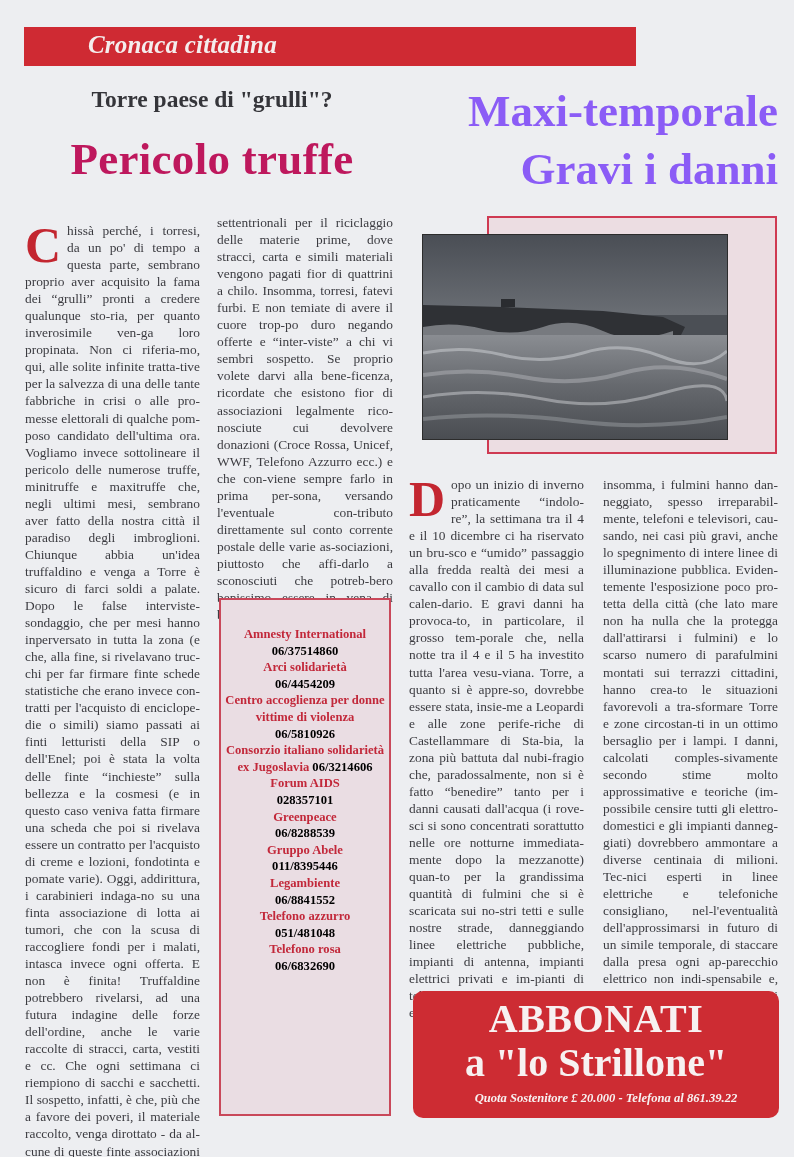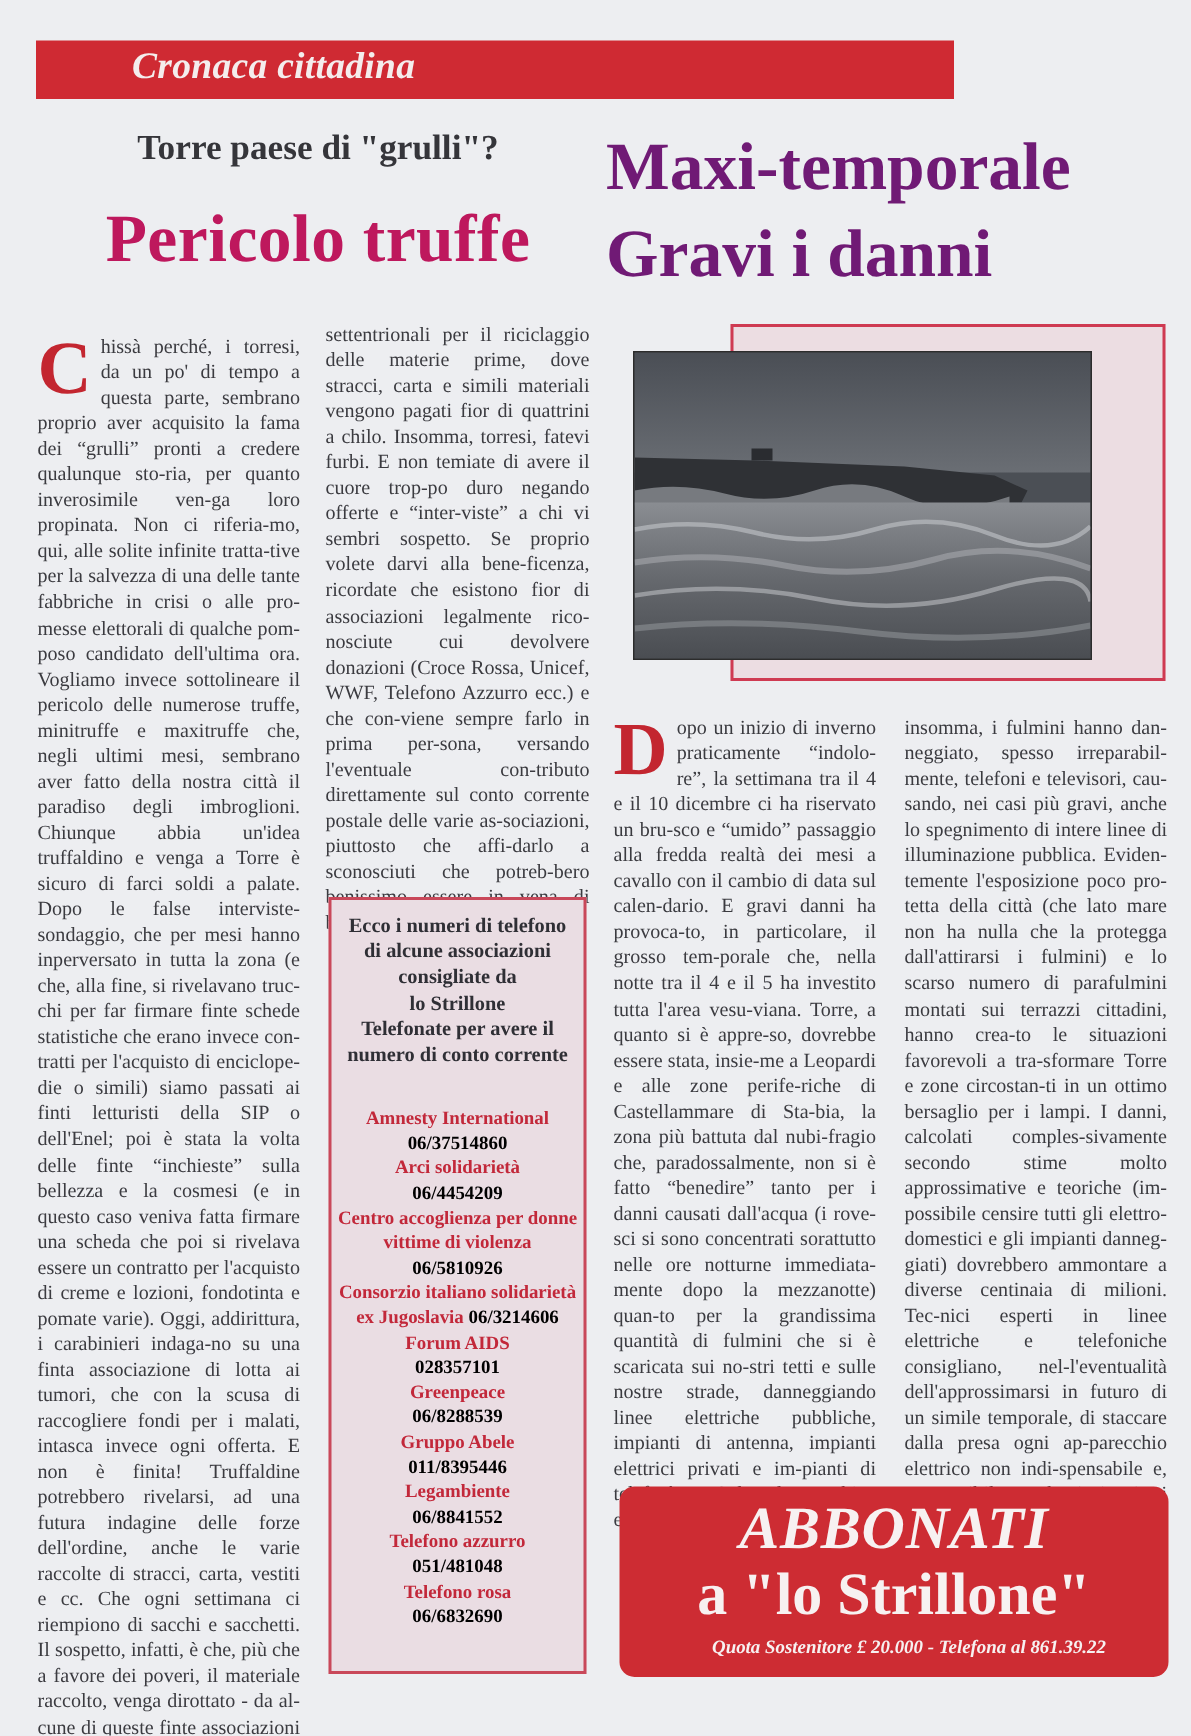--- a/index.html
+++ b/index.html
@@ -21,22 +21,22 @@
   }
   .kicker {
     position: absolute; left: 24px; width: 376px; top: 86px; text-align: center;
     font-weight: bold; font-size: 23.5px; color: #35353a;
   }
   .headline-left {
     position: absolute; left: 24px; width: 376px; top: 133px; text-align: center;
     font-weight: bold; font-size: 45px; color: #be185d; letter-spacing: 0.3px;
   }
   .headline-right {
-    position: absolute; left: 404px; width: 374px; top: 82px; text-align: left;
-    font-weight: bold; font-size: 45px; line-height: 58px; color: #701a75;
+    position: absolute; left: 404px; width: 374px; top: 82px; text-align: right;
+    font-weight: bold; font-size: 45px; line-height: 58px; color: #8b5cf6;
   }
   .col {
     position: absolute; font-size: 13.4px; line-height: 17.05px; color: #3b3b40;
     text-align: justify; hyphens: manual;
   }
   .col p { margin: 0; }
   .col-1 { left: 25px; top: 222px; width: 175px; }
   .col-2 { left: 217px; top: 214px; width: 176px; }
   .col-3 { left: 409px; top: 476px; width: 175px; }
   .col-4 { left: 603px; top: 476px; width: 175px; }
@@ -60,21 +60,21 @@
     border: 2px solid #cf3a52; background: #ecdde2; box-sizing: border-box;
   }
   .photo {
     position: absolute; left: 422px; top: 234px; width: 304px; height: 204px;
     border: 1px solid #2c2c2c; overflow: hidden; background: #4b4f55;
   }
   .abbonati {
     position: absolute; left: 413px; top: 991px; width: 366px; height: 127px;
     background: #cd2c33; border-radius: 10px; text-align: center; color: #f7f1f1;
   }
-  .abbonati .l1 { font-weight: bold; font-size: 40px; line-height: 44px; margin-top: 6px; letter-spacing: 0.5px; font-style: italic; }
+  .abbonati .l1 { font-weight: bold; font-size: 40px; line-height: 44px; margin-top: 6px; letter-spacing: 0.5px; }
   .abbonati .l2 { font-weight: bold; font-size: 40px; line-height: 44px; }
   .abbonati .l3 { font-style: italic; font-weight: bold; font-size: 12.6px; margin-top: 6px; padding-left: 20px; }
   .footer { position: absolute; left: 29px; top: 1176px; font-size: 16px; color: #8b5cf6; font-family: Liberation Mono, monospace; }
   .footer .pg { font-weight: bold; font-size: 17px; margin-right: 12px; }
   .footer .pub { font-style: italic; font-size: 14.5px; }
 </style>
 </head>
 <body>
 
 <div class="page-bg"></div>
@@ -93,28 +93,20 @@
 
 <div class="col col-1">
   <p><span class="dropcap">C</span><span>hissà perché, i torresi, da un po' di tempo a questa parte,  sembrano proprio aver acquisito la fama dei “grulli” pronti a credere qualunque sto-ria, per quanto inverosimile ven-ga loro propinata. Non ci riferia-mo, qui, alle solite infinite tratta-tive per la salvezza di una delle tante fabbriche in crisi o alle pro-messe elettorali di qualche pom-poso candidato dell'ultima ora. Vogliamo invece sottolineare il pericolo delle numerose truffe, minitruffe e maxitruffe che, negli ultimi mesi, sembrano aver fatto della nostra città il paradiso degli imbroglioni. Chiunque abbia un'idea truffaldino e venga a Torre è sicuro di farci soldi a palate. Dopo le false interviste-sondaggio, che per mesi hanno inperversato in tutta la zona (e che, alla fine, si rivelavano truc-chi per far firmare finte schede statistiche che erano invece con-tratti per l'acquisto di enciclope-die o simili) siamo passati ai finti letturisti della SIP o dell'Enel; poi è stata la volta delle finte “inchieste” sulla bellezza e la cosmesi (e in questo caso veniva fatta firmare una scheda che poi si rivelava essere un contratto per l'acquisto di creme e lozioni, fondotinta e pomate varie). Oggi, addirittura, i carabinieri indaga-no su una finta associazione di lotta ai tumori, che con la scusa di raccogliere fondi per i malati, intasca invece ogni offerta. E non è finita! Truffaldine potrebbero rivelarsi, ad una futura indagine delle forze dell'ordine, anche le varie raccolte di stracci, carta, vestiti e cc. Che ogni settimana ci riempiono di sacchi e sacchetti. Il sospetto, infatti, è che, più che a favore dei poveri, il materiale raccolto, venga dirottato - da al-cune di queste finte associazioni - verso le “balle” di Pugliano o luoghi simili, se non in impianti</span></p>
 </div>
 
 <div class="col col-2">
   <p>settentrionali per il riciclaggio delle materie prime, dove stracci, carta e simili materiali vengono pagati fior di quattrini a chilo. Insomma, torresi, fatevi furbi. E non temiate di avere il cuore trop-po duro negando offerte e “inter-viste” a chi vi sembri sospetto. Se proprio volete darvi alla bene-ficenza, ricordate che esistono fior di associazioni legalmente rico-nosciute cui devolvere donazioni (Croce Rossa, Unicef, WWF, Telefono Azzurro ecc.) e che con-viene sempre farlo in prima per-sona, versando l'eventuale con-tributo direttamente sul conto corrente postale delle varie as-sociazioni,  piuttosto che affi-darlo a sconosciuti che potreb-bero benissimo essere in vena di beneficare... solo se stessi.</p>
 </div>
 
 <div class="infobox">
-  <div class="intro">
-    <div>Ecco i numeri di telefono</div>
-    <div>di alcune associazioni</div>
-    <div>consigliate da</div>
-    <div>lo Strillone</div>
-    <div>Telefonate per avere il</div>
-    <div>numero di conto corrente</div>
-  </div>
   <div class="entries">
     <div class="org">Amnesty International</div>
     <div class="num">06/37514860</div>
     <div class="org">Arci solidarietà</div>
     <div class="num">06/4454209</div>
     <div class="org">Centro accoglienza  per donne vittime di violenza</div>
     <div class="num">06/5810926</div>
     <div><span class="org">Consorzio italiano solidarietà ex Jugoslavia</span> <span class="num">06/3214606</span></div>
     <div class="org">Forum AIDS</div>
     <div class="num">028357101</div>

